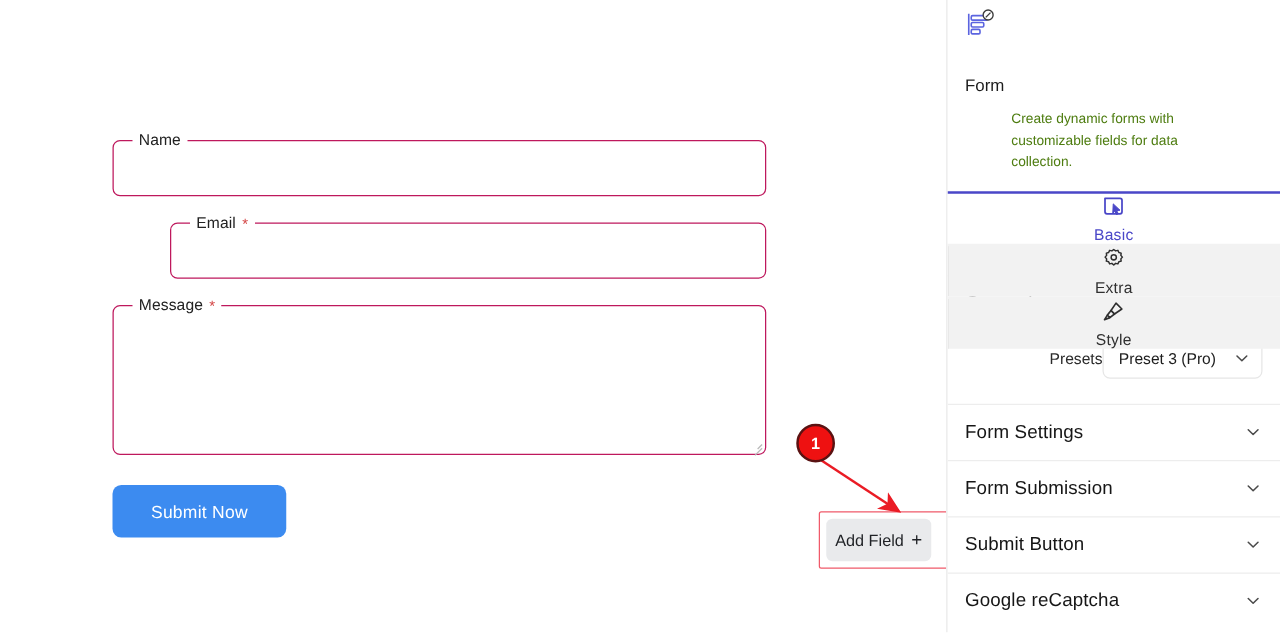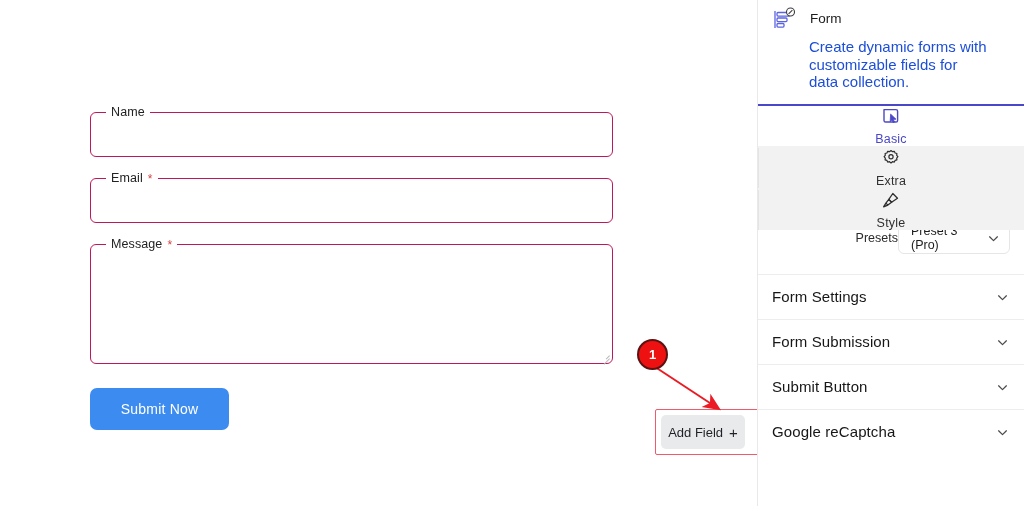--- a/index.html
+++ b/index.html
@@ -37,21 +37,21 @@
   }
 
   .field {
     position: relative;
     border: 1px solid #be185d;
     border-radius: 6px;
     background: #ffffff;
     margin-bottom: 21px;
   }
   .field.name-field { height: 45px; }
-  .field.email-field { height: 45px; }
+  .field.email-field { height: 45px; margin-left: 46px; }
   .field.message-field { height: 120px; margin-bottom: 24px; }
 
   .field-legend {
     position: absolute;
     top: -8px;
     left: 15px;
     background: #ffffff;
     padding: 0 5px;
     font-size: 12.5px;
     color: #222222;
@@ -181,39 +181,40 @@
     width: 267px;
     height: 506px;
     background: #ffffff;
     border-left: 1px solid #e9e9e9;
     overflow: hidden;
   }
 
   .widget-head {
     padding: 6px 14px 0 14px;
     display: flex;
-    gap: 12px;
+    gap: 23px;
+    flex-direction: column;
   }
   .widget-icon {
     width: 26px;
     height: 26px;
     flex: 0 0 26px;
     position: relative;
     margin-top: 1px;
   }
   .widget-title {
     font-size: 13.5px;
     color: #1c1c1c;
     line-height: 26px;
   }
   .widget-desc {
     margin: 5px 14px 0 51px;
-    font-size: 15px;
+    font-size: 11px;
     line-height: 17.5px;
-    color: #1d4ed8;
+    color: #4d7c0f;
     max-width: 180px;
   }
 
   
   .tabs {
     display: flex;
     margin-top: 13px;
     height: 68px;
     border-bottom: 1px solid #ececec;
     flex-direction: column;
@@ -261,21 +262,21 @@
   .divider { height: 1px; background: #ededed; }
 
   .presets-row {
     display: flex;
     align-items: center;
     justify-content: flex-end;
     padding: 6px 14px 20px 14px;
   }
   .presets-label { font-size: 12.5px; color: #2b2b2b; }
   .select-box {
-    width: 112px;
+    width: 128px;
     height: 32px;
     border: 1px solid #e6e6e6;
     border-radius: 6px;
     background: #ffffff;
     display: flex;
     align-items: center;
     justify-content: space-between;
     padding: 0 9px 0 12px;
     cursor: pointer;
   }

